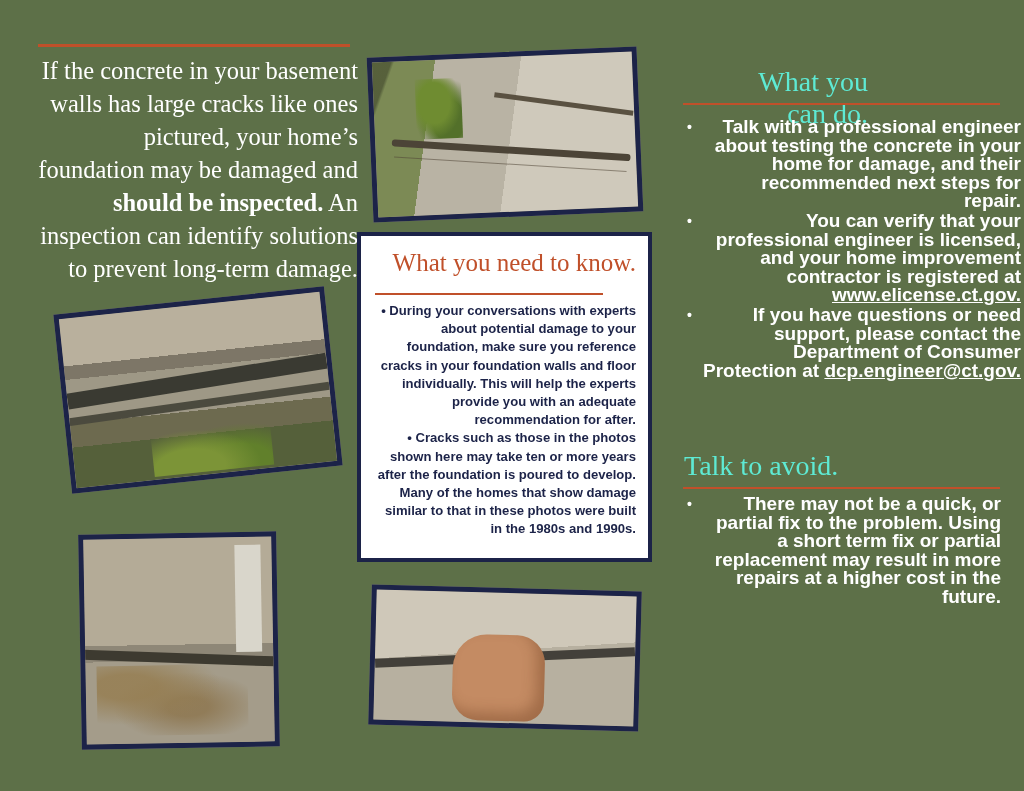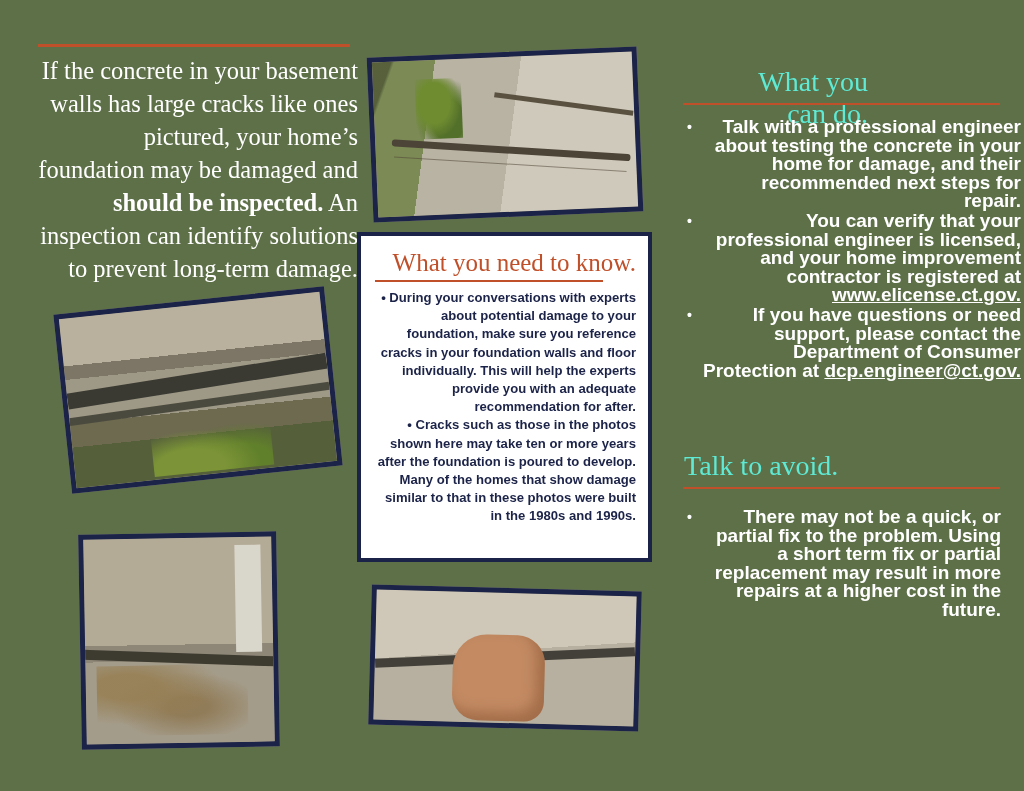--- a/index.html
+++ b/index.html
@@ -218,21 +218,21 @@
     background: #ffffff;
     border: 4px solid #1c2348;
     box-sizing: border-box;
     padding: 10px 12px 8px 14px;
   }
   .know-title {
     color: #c0502a;
     font-family: "Liberation Serif", serif;
     font-size: 25px;
     line-height: 30px;
-    margin: 2px 0 2px 0;
+    margin: 2px 0 15px 0;
   }
   .know-rule {
     width: 228px;
     height: 2px;
     background: #c0502a;
     margin-bottom: 7px;
   }
   .know-body p {
     margin: 0;
     color: #1c2348;
@@ -275,21 +275,21 @@
   }
   ul.right-list li::before {
     content: "\2022";
     position: absolute;
     left: -14px;
     top: 0;
     color: #ffffff;
     font-size: 14px;
   }
   #list-cando { left: 683px; top: 118px; width: 320px; }
-  #list-avoid { left: 683px; top: 508px; width: 300px; }
+  #list-avoid { left: 683px; top: 495px; width: 300px; }
   .link {
     text-decoration: underline;
   }
 </style>
 </head>
 <body>
 
 <div class="page">
 
   <div class="intro-rule"></div>

